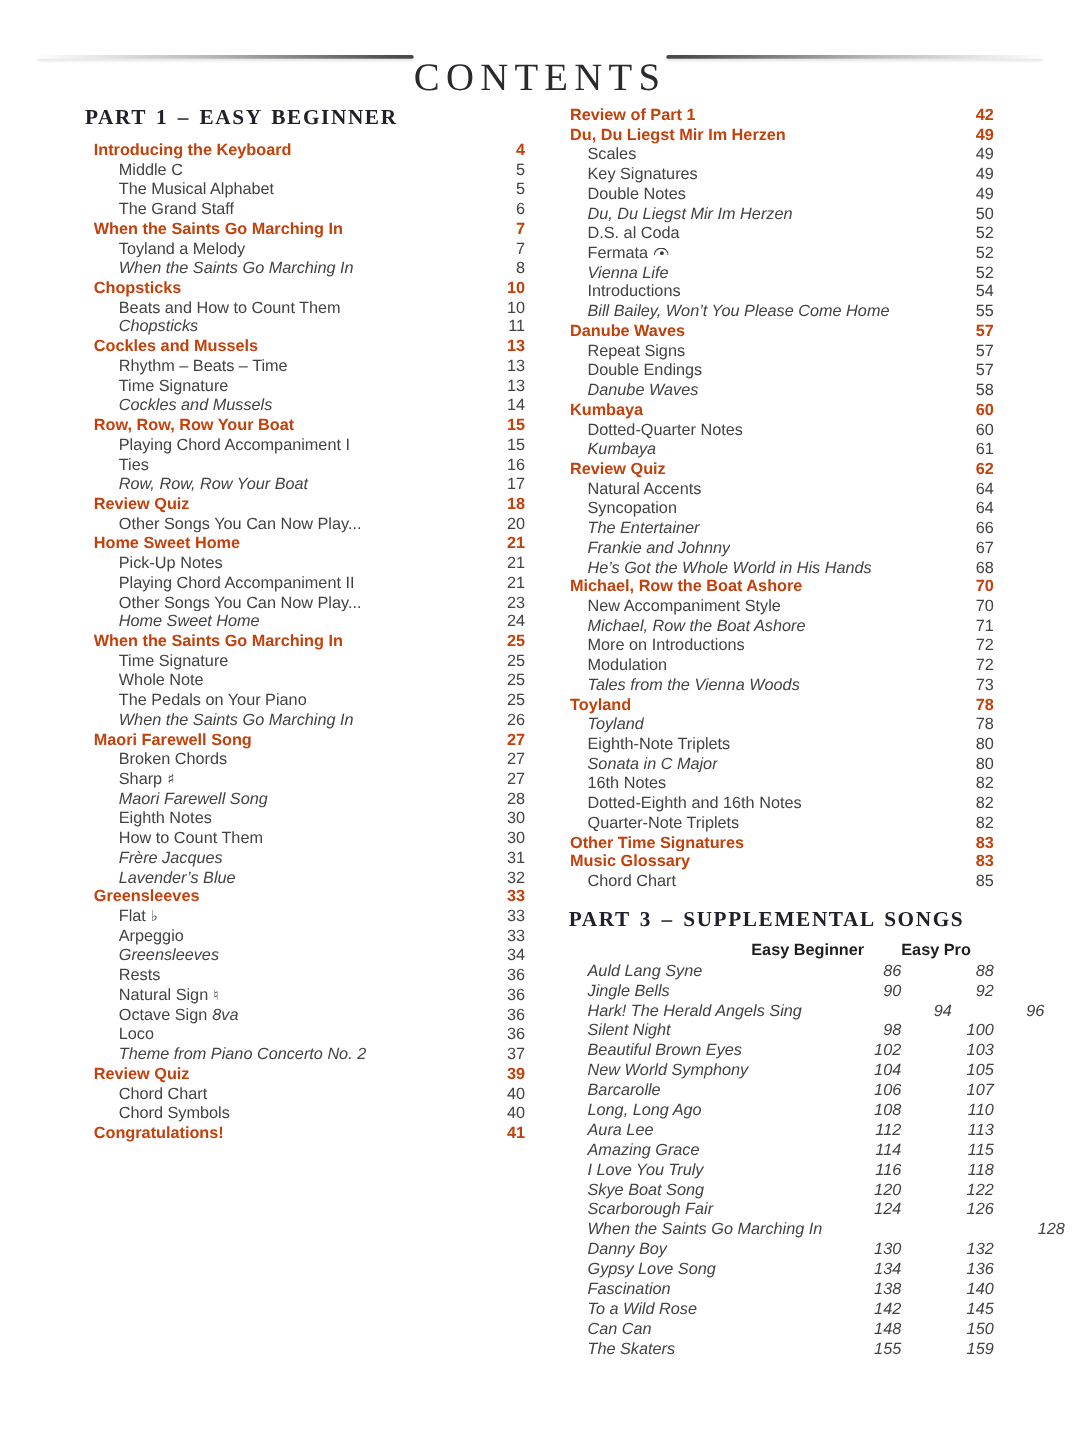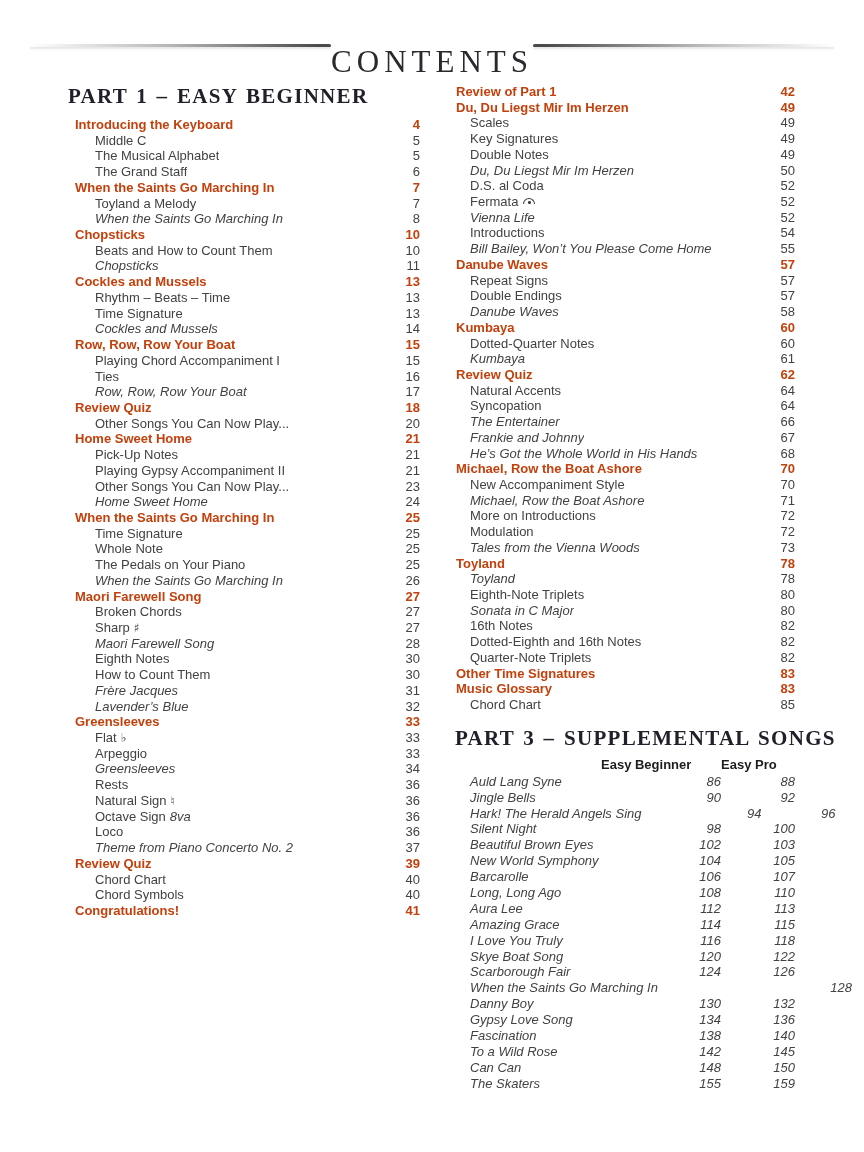--- a/index.html
+++ b/index.html
@@ -27,21 +27,21 @@
     font-weight:400;font-size:31px;letter-spacing:5px;
     color:#2a2a2e;white-space:nowrap;
   }
   
   .columns{display:flex;padding-left:68px;margin-top:6px;}
   .col-left{width:352px;margin-right:35px;flex:none;}
   .col-right{width:340px;flex:none;}
   .part-heading{
     margin:0 0 8px 0;
     font-family:"Liberation Serif", serif;
-    font-weight:700;font-size:21px;letter-spacing:1.3px;word-spacing:2px;
+    font-weight:700;font-size:17px;letter-spacing:1.3px;word-spacing:2px;
     color:#20202a;white-space:nowrap;
   }
   
   .toc{display:block;}
   .row{
     display:flex;justify-content:space-between;align-items:baseline;
     font-size:13px;line-height:15.72px;height:15.72px;white-space:nowrap;
   }
   .row .label{display:inline-flex;align-items:baseline;overflow:hidden;}
   .row.head{font-weight:700;color:#c2410c;}
@@ -230,21 +230,21 @@
             <span class="page-num">21</span>
           </div>
           <div class="row sub">
             <span class="label">
               <span class="lab">Pick-Up Notes</span>
             </span>
             <span class="page-num">21</span>
           </div>
           <div class="row sub">
             <span class="label">
-              <span class="lab">Playing Gypsy Accompaniment II</span>
+              <span class="lab">Playing Chord Accompaniment II</span>
             </span>
             <span class="page-num">21</span>
           </div>
           <div class="row sub">
             <span class="label">
               <span class="lab">Other Songs You Can Now Play...</span>
             </span>
             <span class="page-num">23</span>
           </div>
           <div class="row song">

